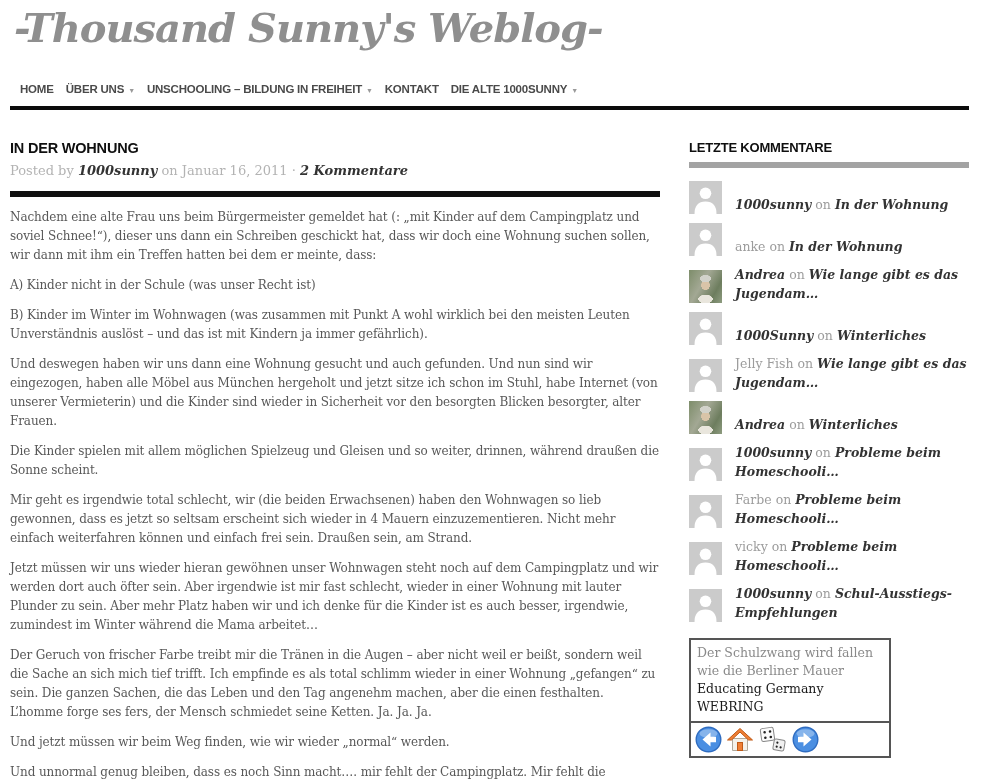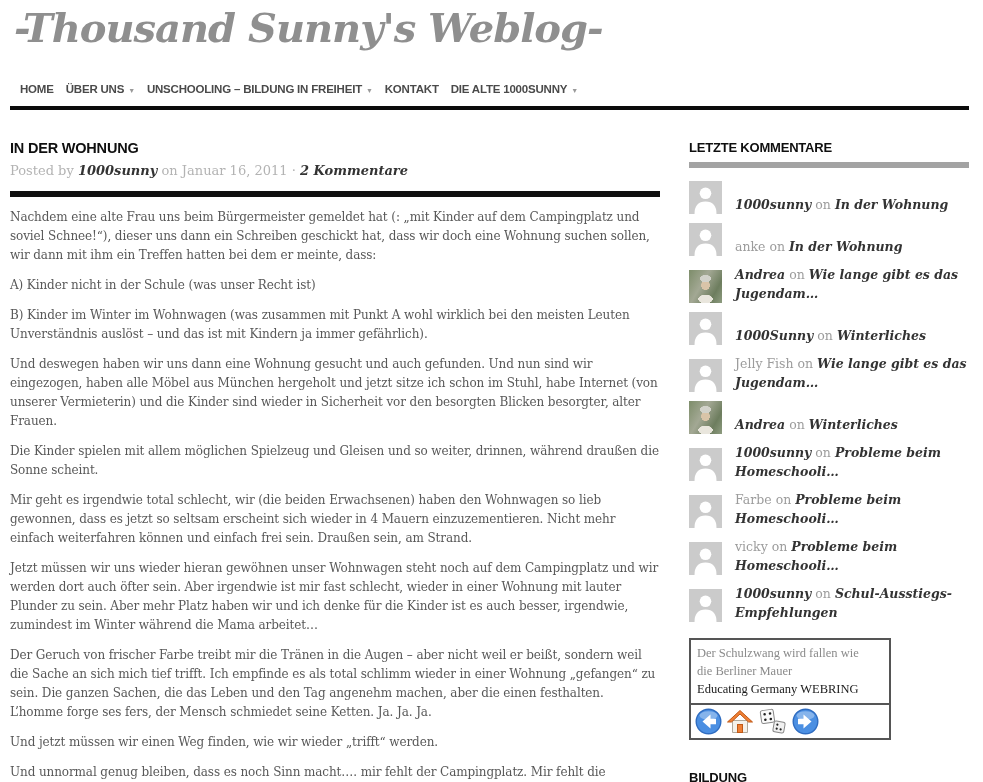--- a/index.html
+++ b/index.html
@@ -64,21 +64,21 @@
       radial-gradient(ellipse 12px 7px at 50% 88%, #e9e6dd 0 60%, transparent 62%),
       linear-gradient(120deg, #7d8d6a, #a3a894 40%, #6d7d5e 75%, #8e9c80);
   }
   .comment .author-link, .comment .post-link {
     color:#333; font-weight:bold; font-style:italic; text-decoration:none; cursor:pointer;
   }
   .comment .author-plain { color:#9c9c9c; }
   .comment .ctext { flex:1 1 auto; }
   
   .webring { width:202px; border:2px solid #555; margin-top:16px; font-size:12.5px; line-height:18px; }
-  .webring-text { padding:4px 16px 5px 6px;font-family:Liberation Serif, serif; }
+  .webring-text { padding:4px 16px 5px 6px; }
   .wr1 { color:#8a8a8a; }
   .wr2 { color:#1a1a1a; display:block; text-decoration:none; cursor:pointer; }
   .webring-icons { border-top:2px solid #555; padding:3px 4px; display:flex; align-items:center; gap:4px; }
   .webring-icons a { display:inline-flex; cursor:pointer; }
 </style>
 </head>
 <body>
 
 <div class="page">
   <header>
@@ -120,21 +120,21 @@
       <div class="post-rule"></div>
       <div id="post-body">
           <p>Nachdem eine alte Frau uns beim Bürgermeister gemeldet hat (: „mit Kinder auf dem Campingplatz und soviel Schnee!“), dieser uns dann ein Schreiben geschickt hat, dass wir doch eine Wohnung suchen sollen, wir dann mit ihm ein Treffen hatten bei dem er meinte, dass:</p>
           <p>A) Kinder nicht in der Schule (was unser Recht ist)</p>
           <p>B) Kinder im Winter im Wohnwagen (was zusammen mit Punkt A wohl wirklich bei den meisten Leuten Unverständnis auslöst – und das ist mit Kindern ja immer gefährlich).</p>
           <p>Und deswegen haben wir uns dann eine Wohnung gesucht und auch gefunden. Und nun sind wir eingezogen, haben alle Möbel aus München hergeholt und jetzt sitze ich schon im Stuhl, habe Internet (von unserer Vermieterin) und die Kinder sind wieder in Sicherheit vor den besorgten Blicken besorgter, alter Frauen.</p>
           <p>Die Kinder spielen mit allem möglichen Spielzeug und Gleisen und so weiter, drinnen, während draußen die Sonne scheint.</p>
           <p>Mir geht es irgendwie total schlecht, wir (die beiden Erwachsenen) haben den Wohnwagen so lieb gewonnen, dass es jetzt so seltsam erscheint sich wieder in 4 Mauern einzuzementieren. Nicht mehr einfach weiterfahren können und einfach frei sein. Draußen sein, am Strand.</p>
           <p>Jetzt müssen wir uns wieder hieran gewöhnen unser Wohnwagen steht noch auf dem Campingplatz und wir werden dort auch öfter sein. Aber irgendwie ist mir fast schlecht, wieder in einer Wohnung mit lauter Plunder zu sein. Aber mehr Platz haben wir und ich denke für die Kinder ist es auch besser, irgendwie, zumindest im Winter während die Mama arbeitet…</p>
           <p>Der Geruch von frischer Farbe treibt mir die Tränen in die Augen – aber nicht weil er beißt, sondern weil die Sache an sich mich tief trifft. Ich empfinde es als total schlimm wieder in einer Wohnung „gefangen“ zu sein. Die ganzen Sachen, die das Leben und den Tag angenehm machen, aber die einen festhalten. L’homme forge ses fers, der Mensch schmiedet seine Ketten. Ja. Ja. Ja.</p>
-          <p>Und jetzt müssen wir einen Weg finden, wie wir wieder „trifft“ werden.</p>
+          <p>Und jetzt müssen wir beim Weg finden, wie wir wieder „normal“ werden.</p>
           <p>Und unnormal genug bleiben, dass es noch Sinn macht…. mir fehlt der Campingplatz. Mir fehlt die 1000Sunny….</p>
         </div>
     </main>
 
     <aside class="sidebar">
       <h3>LETZTE KOMMENTARE</h3>
       <ul id="comments">
           <li class="comment">
             <div class="avatar">
               <svg width="33" height="33" viewBox="0 0 33 33">

